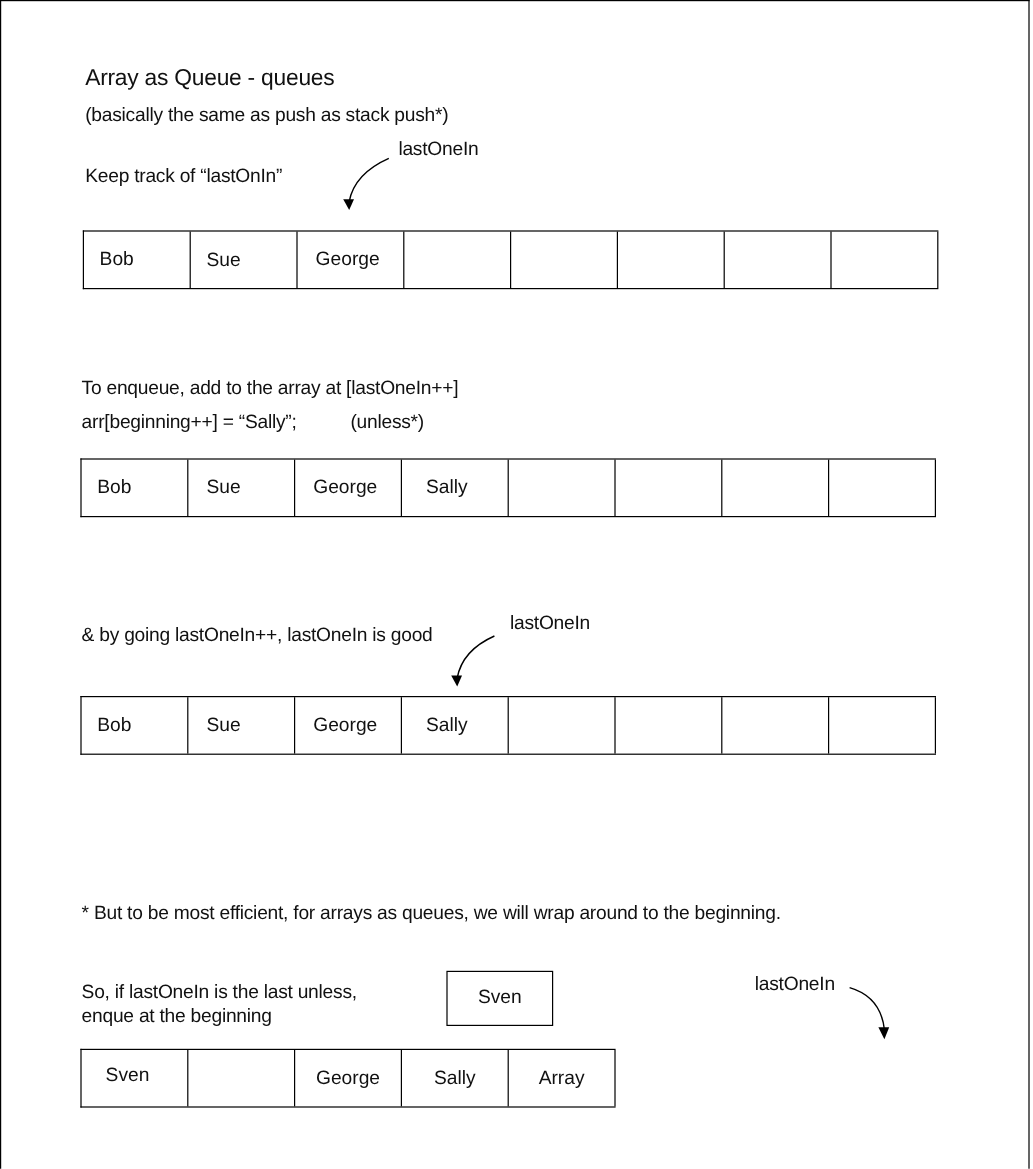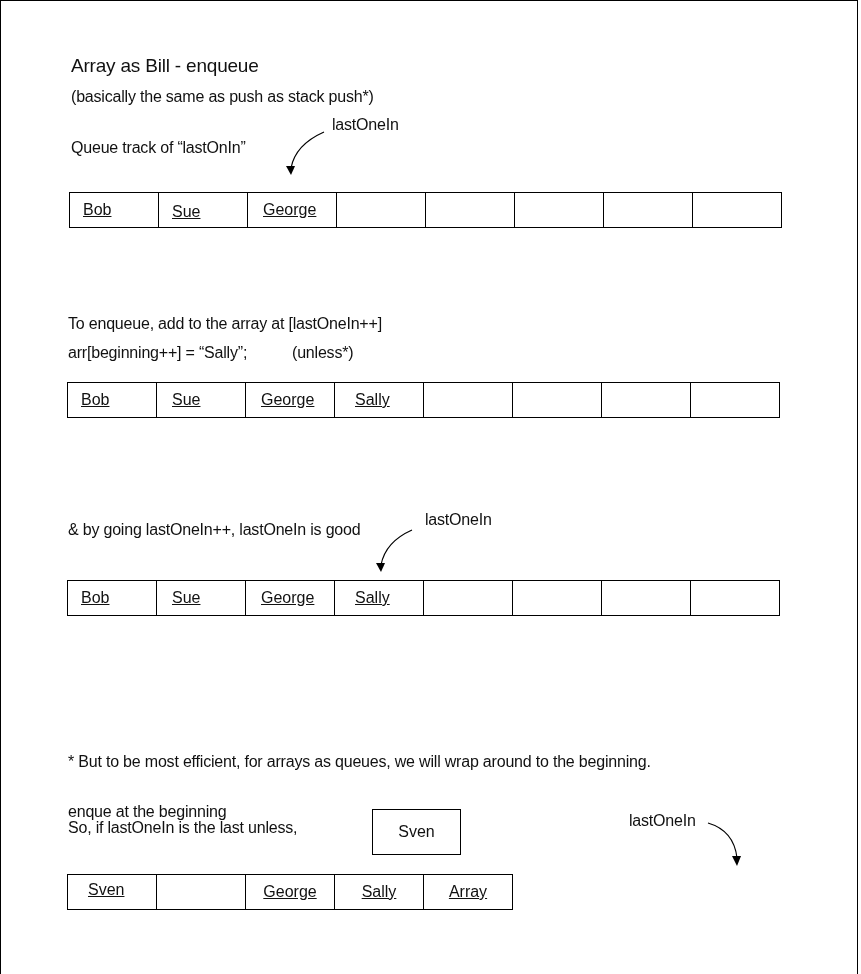--- a/index.html
+++ b/index.html
@@ -2,39 +2,39 @@
 <html><head>
 <meta charset="utf-8">
 <style>
   html, body { margin: 0; padding: 0; background: #ffffff; }
   body { width: 861px; height: 974px; position: relative; overflow: hidden;
          font-family: "Liberation Sans", "DejaVu Sans", sans-serif; color: #111; }
   .page-frame { position: absolute; left: 0; top: 0; width: 858px; height: 980px;
                 border-left: 1px solid #000; border-top: 1px solid #000; border-right: 1px solid #000; box-sizing: border-box; }
   .txt { position: absolute; white-space: nowrap; font-size: 16px; line-height: 20px; letter-spacing: -0.2px; }
   .title { font-size: 19px; line-height: 24px; }
-  .array { position: absolute; display: flex; height: 36px; box-sizing: border-box;
-           border: 1.5px solid #000; border-right: none; text-decoration: underline; }
+  .array { position: absolute; display: flex; height: 49px; box-sizing: border-box;
+           border: 1.5px solid #000; border-right: none; }
   .cell { width: 89px; height: 100%; box-sizing: border-box; border-right: 1.5px solid #000;
           font-size: 16px; display: flex; align-items: center; }
   .cell.left { padding-left: 13px; justify-content: flex-start; }
   .cell.center { justify-content: center; }
   .floating-box { position: absolute; box-sizing: border-box; border: 1.2px solid #000;
                   display: flex; align-items: center; justify-content: center; font-size: 16px; }
   svg.arrow { position: absolute; overflow: visible; }
 </style>
 </head>
 <body>
 
 <div class="page-frame"></div>
 
-<div class="txt title" style="left:71px; top:54px;">Array as Bill - enqueue</div>
+<div class="txt title" style="left:71px; top:54px;">Array as Queue - queues</div>
 <div class="txt" style="left:71px; top:87px;">(basically the same as push as stack push*)</div>
 
-<div class="txt" style="left:71px; top:138px;">Queue track of “lastOnIn”</div>
+<div class="txt" style="left:71px; top:138px;">Keep track of “lastOnIn”</div>
 <div class="txt" style="left:332px; top:115px;">lastOneIn</div>
 <svg class="arrow" style="left:280px; top:128px;" width="50" height="50">
   <path d="M44 4 C 26 12, 14 24, 11 40" fill="none" stroke="#000" stroke-width="1.2"></path>
   <path d="M6 38 L11 47 L15 38 Z" fill="#000"></path>
 </svg>
 <div class="array" style="left:69px; top:192px;">
   <div class="cell left">Bob</div>
   <div class="cell left" style="padding-top:3px">Sue</div>
   <div class="cell left" style="padding-left:15px">George</div>
   <div class="cell left"></div>
@@ -70,21 +70,21 @@
   <div class="cell left" style="padding-left:15px">George</div>
   <div class="cell left" style="padding-left:20px">Sally</div>
   <div class="cell left"></div>
   <div class="cell left"></div>
   <div class="cell left"></div>
   <div class="cell left"></div>
 </div>
 
 <div class="txt" style="left:68px; top:752px;">* But to be most efficient, for arrays as queues, we will wrap around to the beginning.</div>
 <div class="txt" style="left:68px; top:818px;">So, if lastOneIn is the last unless,</div>
-<div class="txt" style="left:68px; top:802px;">enque at the beginning</div>
+<div class="txt" style="left:68px; top:838px;">enque at the beginning</div>
 <div class="floating-box" style="left:372px; top:809px; width:89px; height:46px;">Sven</div>
 <div class="txt" style="left:629px; top:811px;">lastOneIn</div>
 <svg class="arrow" style="left:705px; top:818px;" width="45" height="52">
   <path d="M3 5 C 20 10, 30 22, 32 40" fill="none" stroke="#000" stroke-width="1.2"></path>
   <path d="M27 38 L32 48 L36 38 Z" fill="#000"></path>
 </svg>
 <div class="array" style="left:67px; top:874px;">
   <div class="cell left" style="padding-left:20px; padding-bottom:4px">Sven</div>
   <div class="cell center"></div>
   <div class="cell center">George</div>

